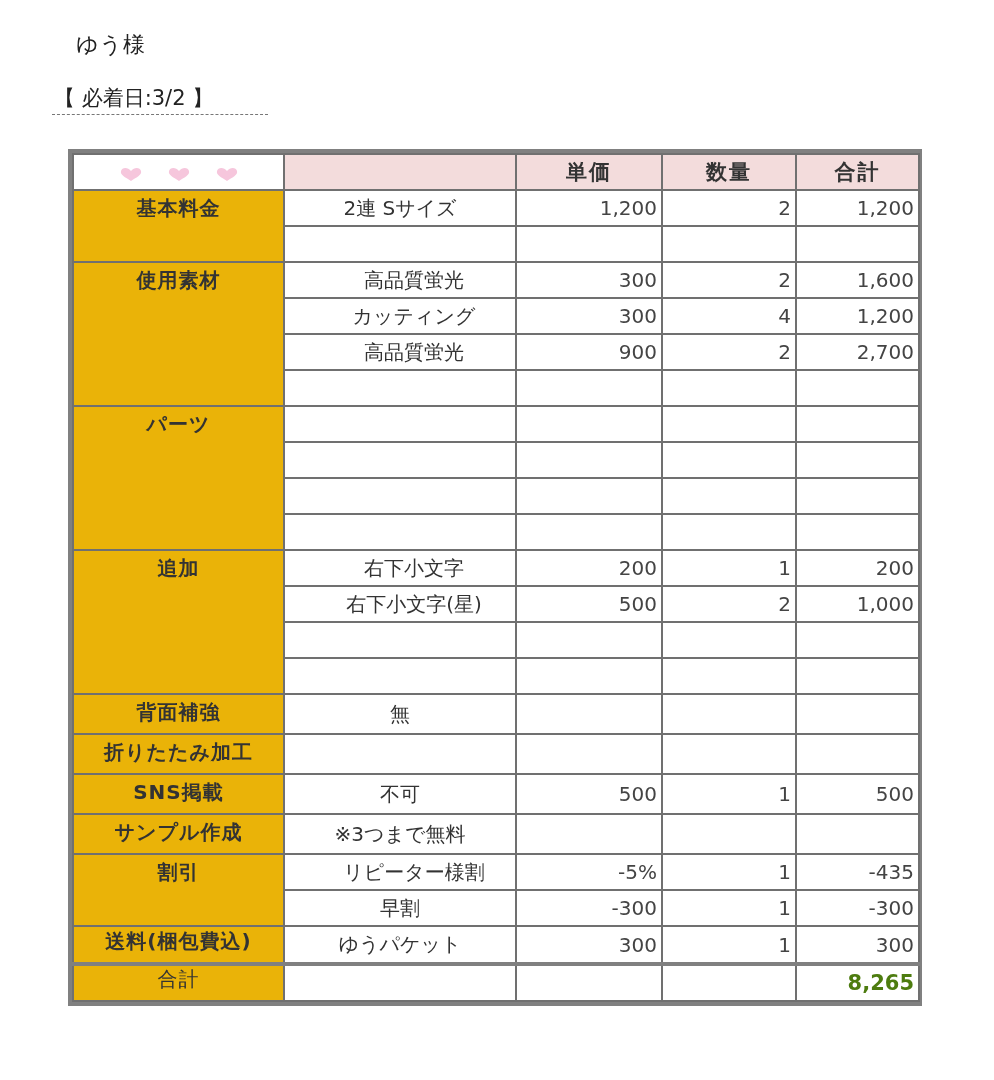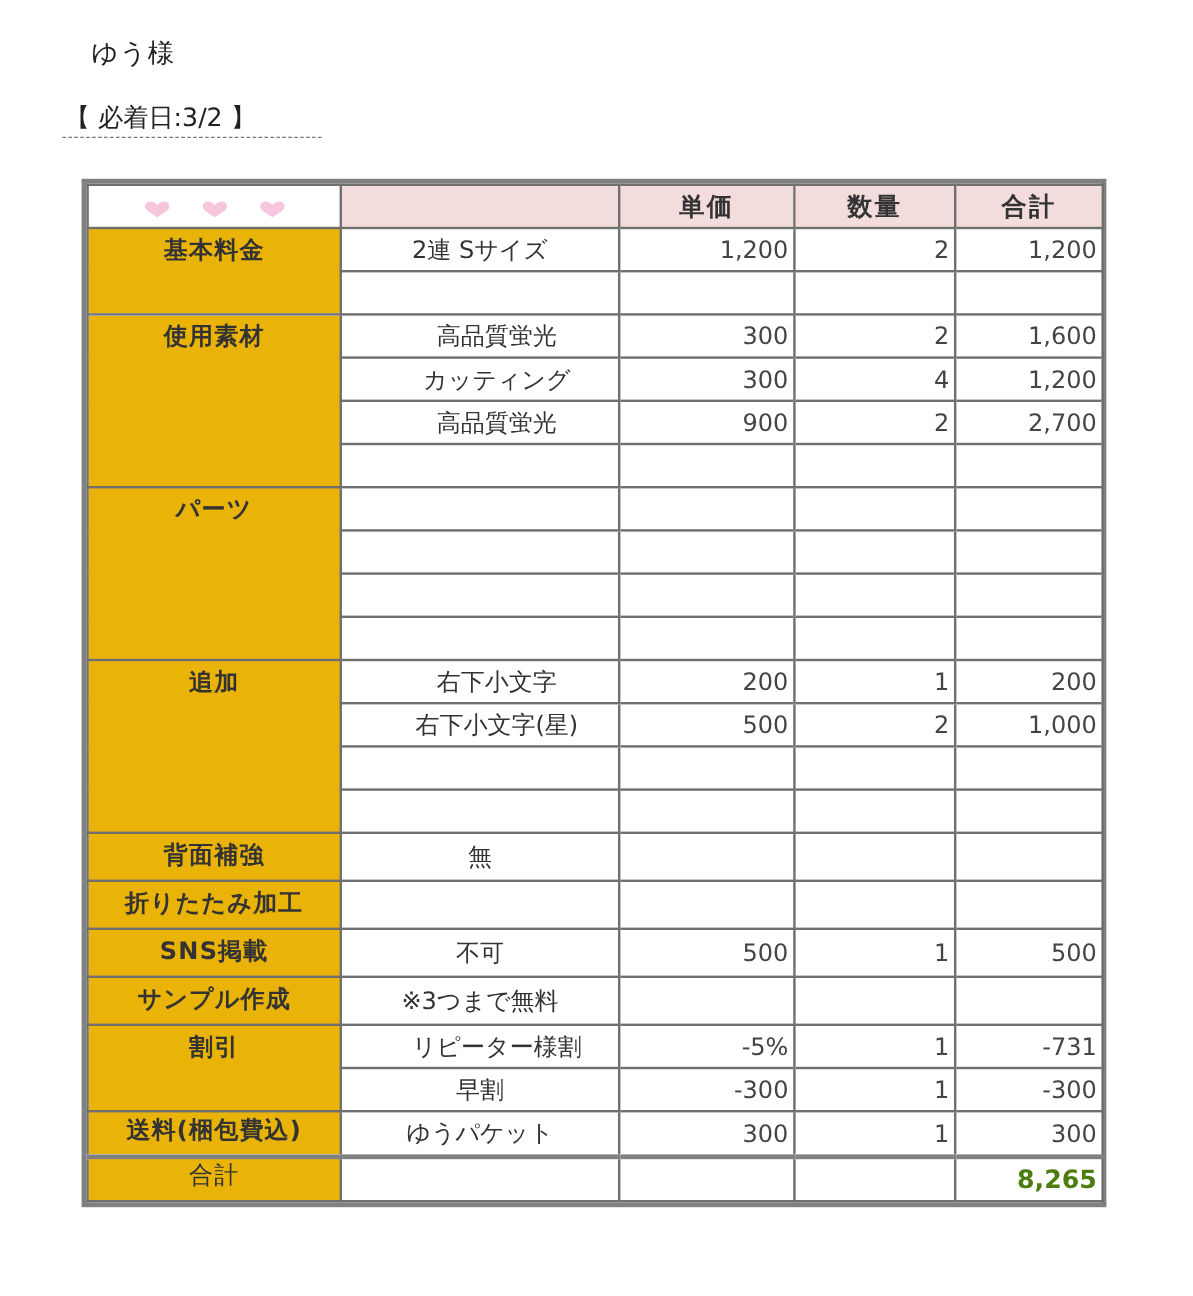--- a/index.html
+++ b/index.html
@@ -179,21 +179,21 @@
       <td class="num r"></td>
       <td class="num r"></td>
       <td class="num r"></td>
     </tr>
 
     <tr class="dash">
       <td class="lbl" rowspan="2">割引</td>
       <td class="item r">リピーター様割</td>
       <td class="num r">-5%</td>
       <td class="num r">1</td>
-      <td class="num r">-731</td>
+      <td class="num r">-435</td>
     </tr>
     <tr>
       <td class="item r">早割</td>
       <td class="num r">-300</td>
       <td class="num r">1</td>
       <td class="num r">-300</td>
     </tr>
 
     <tr style="height:32px">
       <td class="lbl" style="padding-top:1px">送料(梱包費込)</td>

